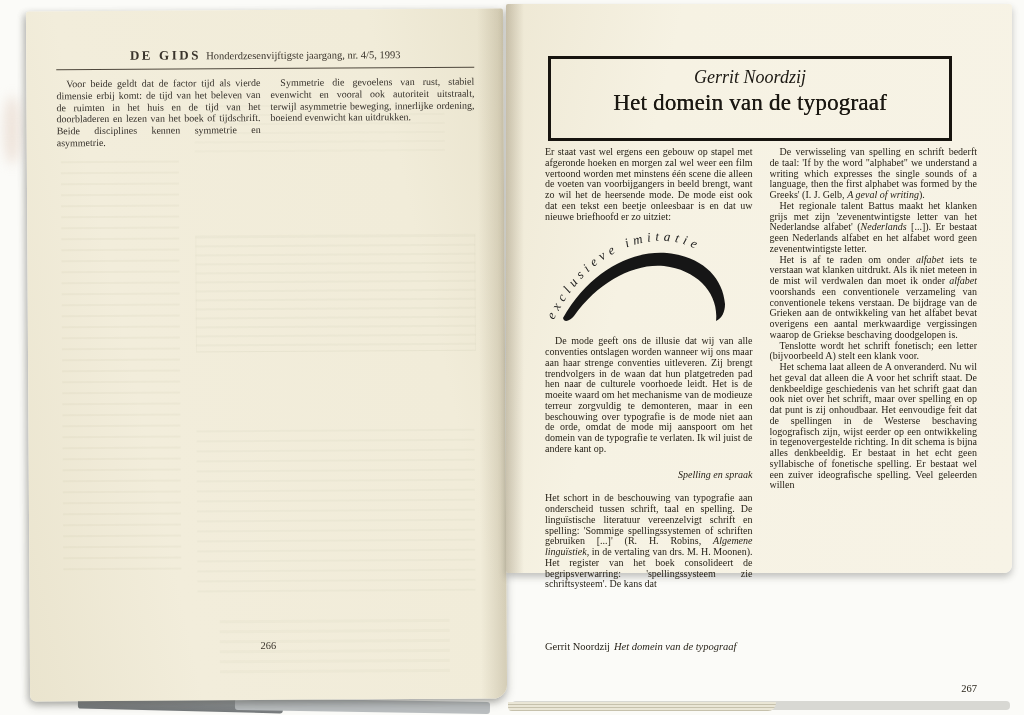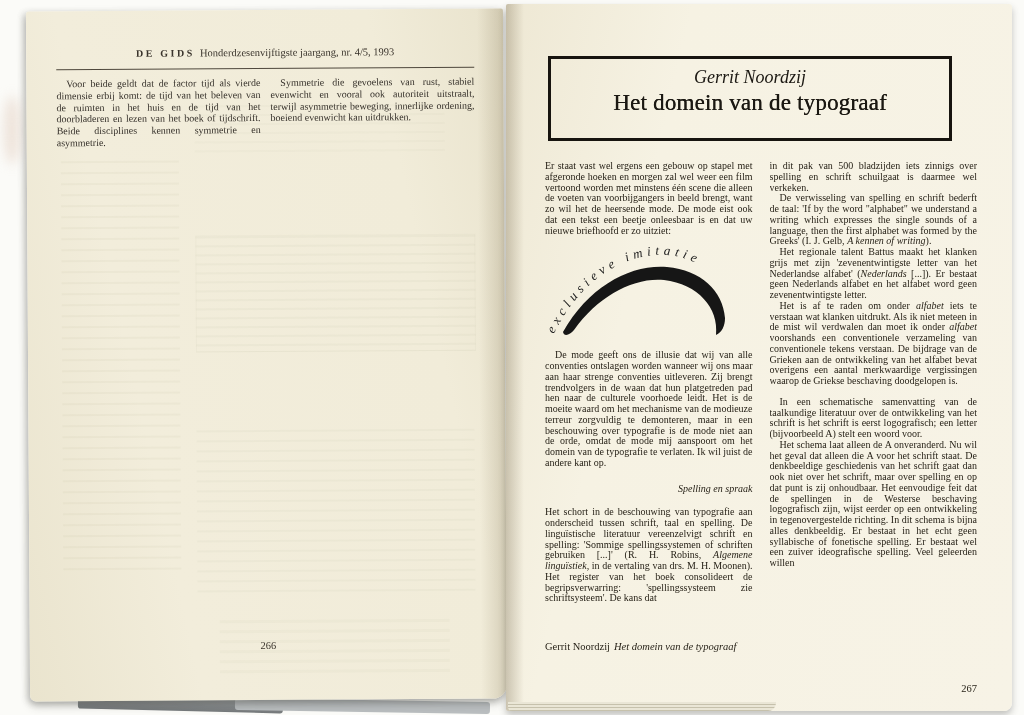--- a/index.html
+++ b/index.html
@@ -22,21 +22,21 @@
   .page-left{
     left:28px;top:10px;width:477px;height:690px;
     background:linear-gradient(258deg,#e9e3cd,#f1ecd9 22%,#f2eddb 72%,#eae4ce);
     border-radius:3px 2px 14px 6px;
     transform:rotate(-.35deg);
     box-shadow:0 4px 8px rgba(60,60,55,.35), -3px 2px 6px rgba(80,80,70,.18);
   }
   .page-left::after{content:"";position:absolute;right:0;top:0;bottom:0;width:26px;
     background:linear-gradient(to right,rgba(0,0,0,0),rgba(110,95,60,.22));border-radius:0 2px 14px 0;}
   .page-right{
-    left:506px;top:4px;width:506px;height:707px;
+    left:506px;top:4px;width:506px;height:569px;
     background:linear-gradient(103deg,#eee8d4,#f6f2e3 28%,#f7f3e6);
     border-radius:2px 3px 8px 2px;
     box-shadow:0 4px 7px rgba(60,60,55,.3);
   }
   .page-right::before{content:"";position:absolute;left:0;top:0;bottom:0;width:18px;
     background:linear-gradient(to right,rgba(95,80,50,.28),rgba(0,0,0,0));border-radius:2px 0 0 2px;}
   
   .ghost{position:absolute;pointer-events:none;filter:blur(.7px);}
   .g1{left:34px;top:150px;width:118px;height:410px;opacity:.45;
     background:repeating-linear-gradient(to bottom,rgba(150,148,105,.14) 0 2px,transparent 2px 11px);}
@@ -44,36 +44,36 @@
     background:repeating-linear-gradient(to bottom,rgba(145,150,120,.12) 0 2px,transparent 2px 9px);}
   .g3{left:168px;top:420px;width:278px;height:170px;opacity:.45;
     background:repeating-linear-gradient(to bottom,rgba(145,150,125,.12) 0 2px,transparent 2px 10px);}
   .g4{left:190px;top:610px;width:230px;height:60px;opacity:.4;
     background:repeating-linear-gradient(to bottom,rgba(150,148,110,.12) 0 3px,transparent 3px 10px);}
   .g5{left:168px;top:95px;width:250px;height:50px;opacity:.35;
     background:repeating-linear-gradient(to bottom,rgba(140,145,115,.12) 0 2px,transparent 2px 9px);}
   
   .lp-header{position:absolute;top:37px;left:30px;width:418px;text-align:center;
     font-size:10.5px;color:#39332b;white-space:nowrap;}
-  .journal-name{letter-spacing:2.6px;font-size:10px;font-weight:bold;margin-right:5px;}
+  .journal-name{letter-spacing:2.6px;font-size:13px;font-weight:bold;margin-right:5px;}
   .lp-rule{position:absolute;top:58px;left:30px;width:418px;border-top:1.4px solid #4e473c;}
   .lp-cols{position:absolute;top:67px;left:30px;width:418px;display:flex;gap:10px;}
   .lcol{width:204px;font-size:10px;line-height:11.8px;text-align:justify;color:#35302a;}
   .lcol p,.rcol p{margin:0;}
   .ind{text-indent:10px;}
   .gap{margin-top:10px !important;}
   .lp-pagenum{position:absolute;top:630px;left:0;width:477px;text-align:center;
     font-size:10.5px;color:#3c362e;}
   
   .title-box{position:absolute;left:42px;top:52px;width:398px;height:79px;
     border:3px solid #17140f;text-align:center;color:#1b1812;}
   .author{margin-top:8px;font-style:italic;font-size:18px;}
   .atitle{margin-top:2px;font-size:23px;letter-spacing:.2px;
     text-shadow:.35px 0 0 currentColor;}
-  .rp-cols{position:absolute;left:39px;top:157px;width:432px;display:flex;gap:17px;}
+  .rp-cols{position:absolute;left:39px;top:143px;width:432px;display:flex;gap:17px;}
   .rcol{width:209px;font-size:10px;line-height:10.75px;text-align:justify;color:#282319;
     height:474px;overflow:hidden;}
   .it{font-style:italic;}
   .subhead{text-align:right;font-style:italic;margin:15px 0 13px !important;text-indent:0 !important;}
   .logo{display:block;margin:8px 0 6px -2px;}
   .rp-footer{position:absolute;left:39px;top:637px;width:432px;display:flex;
     font-size:10.5px;color:#282319;}
   .rp-footer .it{margin-left:4px;}
   .rp-pagenum{margin-left:auto;font-style:normal;margin-top:42px;}
   .stack-lines{position:absolute;left:2px;top:698px;width:268px;height:9px;
@@ -138,25 +138,24 @@
         </svg>
 
         <div>
             <p class="ind"><span>De mode geeft ons de illusie dat wij van alle conventies ontslagen worden wanneer wij ons maar aan haar strenge conventies uitleveren. Zij brengt trendvolgers in de waan dat hun platgetreden pad hen naar de culturele voorhoede leidt. Het is de moeite waard om het mechanisme van de modieuze terreur zorgvuldig te demonteren, maar in een beschouwing over typografie is de mode niet aan de orde, omdat de mode mij aanspoort om het domein van de typografie te verlaten. Ik wil juist de andere kant op.</span></p>
             <p class="subhead"><span>Spelling en spraak</span></p>
             <p><span>Het schort in de beschouwing van typografie aan onderscheid tussen schrift, taal en spelling. De linguïstische literatuur vereenzelvigt schrift en spelling: 'Sommige spellingssystemen of schriften gebruiken [...]' (R. H. Robins, </span><span class="it">Algemene linguïstiek</span><span>, in de vertaling van drs. M. H. Moonen). Het register van het boek consolideert de begripsverwarring: 'spellingssysteem zie schriftsysteem'. De kans dat</span></p>
           </div>
       </div>
 
       <div class="rcol">
-          <p><span>in dit pak van 500 bladzijden iets zinnigs over spelling en schrift schuilgaat is daarmee wel verkeken.</span></p>
-          <p class="ind"><span>De verwisseling van spelling en schrift bederft de taal: 'If by the word "alphabet" we understand a writing which expresses the single sounds of a language, then the first alphabet was formed by the Greeks' (I. J. Gelb, </span><span class="it">A kennen of writing</span><span>).</span></p>
+          <p class="ind"><span>De verwisseling van spelling en schrift bederft de taal: 'If by the word "alphabet" we understand a writing which expresses the single sounds of a language, then the first alphabet was formed by the Greeks' (I. J. Gelb, </span><span class="it">A geval of writing</span><span>).</span></p>
           <p class="ind"><span>Het regionale talent Battus maakt het klanken grijs met zijn 'zevenentwintigste letter van het Nederlandse alfabet' (</span><span class="it">Nederlands</span><span> [...]). Er bestaat geen Nederlands alfabet en het alfabet word geen zevenentwintigste letter.</span></p>
           <p class="ind"><span>Het is af te raden om onder </span><span class="it">alfabet</span><span> iets te verstaan wat klanken uitdrukt. Als ik niet meteen in de mist wil verdwalen dan moet ik onder </span><span class="it">alfabet</span><span> voorshands een conventionele verzameling van conventionele tekens verstaan. De bijdrage van de Grieken aan de ontwikkeling van het alfabet bevat overigens een aantal merkwaardige vergissingen waarop de Griekse beschaving doodgelopen is.</span></p>
-          <p class="ind gap"><span>In een schematische samenvatting van de taalkundige literatuur over de ontwikkeling van het schrift is het schrift is eerst logografisch; een letter (bijvoorbeeld A) stelt een woord voor.</span></p>
+          <p class="ind"><span>Tenslotte wordt het schrift fonetisch; een letter (bijvoorbeeld A) stelt een klank voor.</span></p>
           <p class="ind"><span>Het schema laat alleen de A onveranderd. Nu wil het geval dat alleen die A voor het schrift staat. De denkbeeldige geschiedenis van het schrift gaat dan ook niet over het schrift, maar over spelling en op dat punt is zij onhoudbaar. Het eenvoudige feit dat de spellingen in de Westerse beschaving logografisch zijn, wijst eerder op een ontwikkeling in tegenovergestelde richting. In dit schema is bijna alles denkbeeldig. Er bestaat in het echt geen syllabische of fonetische spelling. Er bestaat wel een zuiver ideografische spelling. Veel geleerden willen</span></p>
         </div>
     </div>
 
     <div class="rp-footer">
       <span>Gerrit Noordzij</span>
       <span class="it">Het domein van de typograaf</span>
       <span class="rp-pagenum">267</span>
     </div>
 

